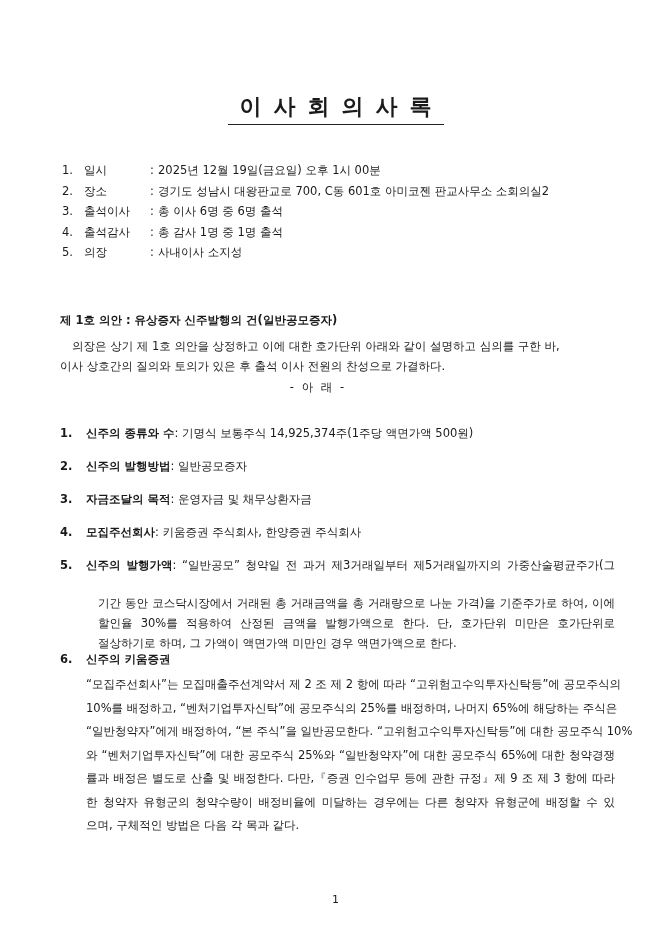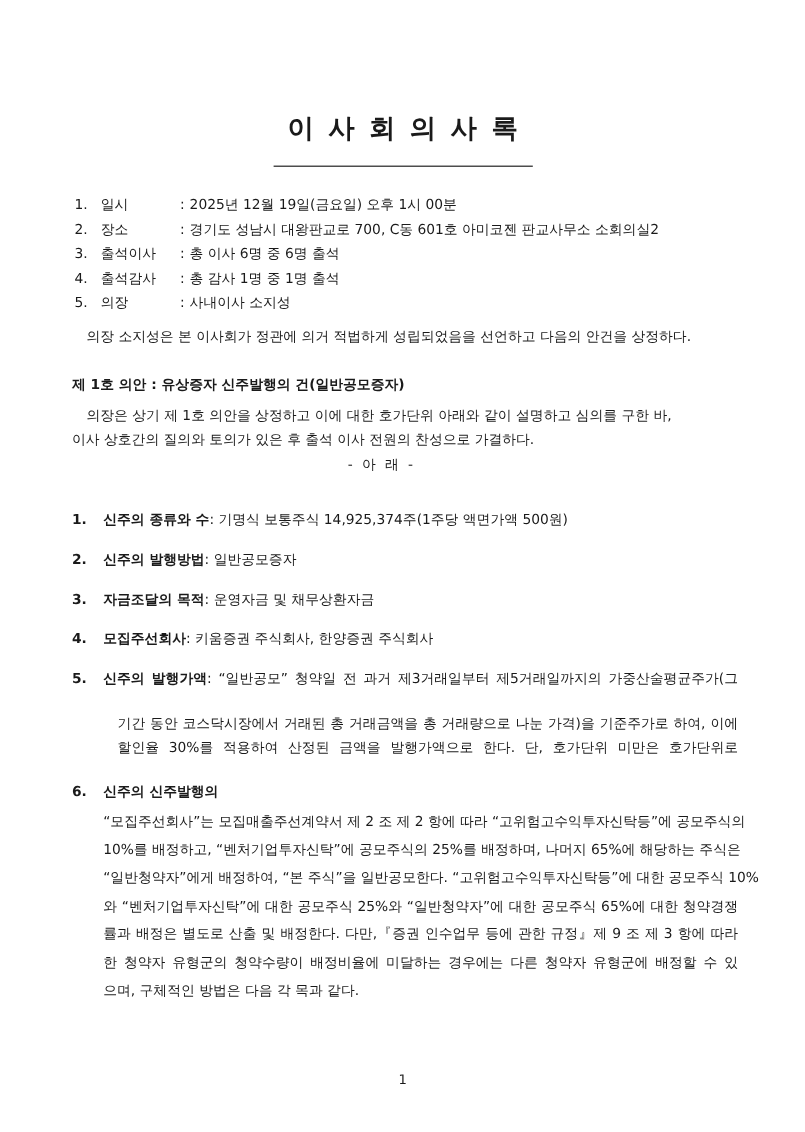--- a/index.html
+++ b/index.html
@@ -7,21 +7,21 @@
       width: 671px; height: 943px; position: relative; overflow: hidden;
       font-family: "DejaVu Sans", "Liberation Sans", sans-serif;
       color: #1a1a1a;
     }
     .page { position: absolute; inset: 0; }
     .title {
       position: absolute; top: 92px; left: 0; width: 671px; text-align: center;
       font-size: 22px; font-weight: bold; letter-spacing: 12px;
     }
     .title span {
-      display: inline-block; border-bottom: 1.5px solid #222; padding-bottom: 16px;
+      display: inline-block; border-bottom: 1.5px solid #222; padding-bottom: 2px;
       padding-left: 12px;
     }
     .info { position: absolute; left: 62px; top: 160px; font-size: 11.5px; }
     .info-row { height: 20.5px; line-height: 20px; white-space: nowrap; }
     .info-row .num { display: inline-block; width: 22px; }
     .info-row .lbl { display: inline-block; width: 62px; text-align: justify; text-align-last: justify; font-family: Liberation Serif, serif; }
     .info-row .sep { display: inline-block; width: 12px; text-align: center; }
     .para { position: absolute; font-size: 11.5px; line-height: 20px; }
     .p-intro { left: 72px; top: 270px; width: 560px; white-space: nowrap; }
     .agenda { left: 60px; top: 310px; font-weight: bold; font-size: 11.5px; white-space: nowrap; }
@@ -57,21 +57,20 @@
       <span class="num">3.</span><span class="lbl">출석이사</span><span class="sep">:</span><span>총 이사 6명 중 6명 출석</span>
     </div>
     <div class="info-row">
       <span class="num">4.</span><span class="lbl">출석감사</span><span class="sep">:</span><span>총 감사 1명 중 1명 출석</span>
     </div>
     <div class="info-row">
       <span class="num">5.</span><span class="lbl">의장</span><span class="sep">:</span><span>사내이사 소지성</span>
     </div>
   </div>
 
-  <div class="para p-intro">의장 소지성은 본 이사회가 정관에 의거 적법하게 성립되었음을 선언하고 다음의 안건을 상정하다.</div>
 
   <div class="para agenda">제 1호 의안 : 유상증자 신주발행의 건(일반공모증자)</div>
 
   <div class="para p-desc">
     <div class="l1">의장은 상기 제 1호 의안을 상정하고 이에 대한 호가단위 아래와 같이 설명하고 심의를 구한 바,</div>
     <div>이사 상호간의 질의와 토의가 있은 후 출석 이사 전원의 찬성으로 가결하다.</div>
   </div>
 
   <div class="para center-note">
     <span>- 아 래 -</span>
@@ -96,27 +95,28 @@
     <span class="inum">4.</span>
     <div class="ibody"><span class="ihead">모집주선회사</span><span>: 키움증권 주식회사, 한양증권 주식회사</span></div>
   </div>
 
   <div class="item" style="top:555px;">
     <span class="inum">5.</span>
     <div class="ibody ilines">
       <div style="margin-left:-0px;"><span class="ihead">신주의 발행가액</span><span>: “일반공모” 청약일 전 과거 제3거래일부터 제5거래일까지의 가중산술평균주가(그</span></div>
       <div style="padding-left:12px;margin-top:18px;">기간 동안 코스닥시장에서 거래된 총 거래금액을 총 거래량으로 나눈 가격)을 기준주가로 하여, 이에</div>
       <div style="padding-left:12px;">할인율 30%를 적용하여 산정된 금액을 발행가액으로 한다. 단, 호가단위 미만은 호가단위로</div>
+      <div class="last" style="padding-left:12px;">절상하기로 하며, 그 가액이 액면가액 미만인 경우 액면가액으로 한다.</div>
     </div>
   </div>
 
   <div class="item" style="top:649px;">
     <span class="inum">6.</span>
     <div class="ibody ilines" style="line-height:23.5px;">
-      <div class="last" style="line-height:20px; margin-bottom:4px;"><span class="ihead">신주의 신주발행의</span></div>
+      <div class="last" style="line-height:20px; margin-bottom:4px;"><span class="ihead">신주의 키움증권</span></div>
       <div>“모집주선회사”는 모집매출주선계약서 제 2 조 제 2 항에 따라 “고위험고수익투자신탁등”에 공모주식의</div>
       <div>10%를 배정하고, “벤처기업투자신탁”에 공모주식의 25%를 배정하며, 나머지 65%에 해당하는 주식은</div>
       <div>“일반청약자”에게 배정하여, “본 주식”을 일반공모한다. “고위험고수익투자신탁등”에 대한 공모주식 10%</div>
       <div>와 “벤처기업투자신탁”에 대한 공모주식 25%와 “일반청약자”에 대한 공모주식 65%에 대한 청약경쟁</div>
       <div>률과 배정은 별도로 산출 및 배정한다. 다만,『증권 인수업무 등에 관한 규정』제 9 조 제 3 항에 따라</div>
       <div>한 청약자 유형군의 청약수량이 배정비율에 미달하는 경우에는 다른 청약자 유형군에 배정할 수 있</div>
       <div class="last">으며, 구체적인 방법은 다음 각 목과 같다.</div>
     </div>
   </div>
 

